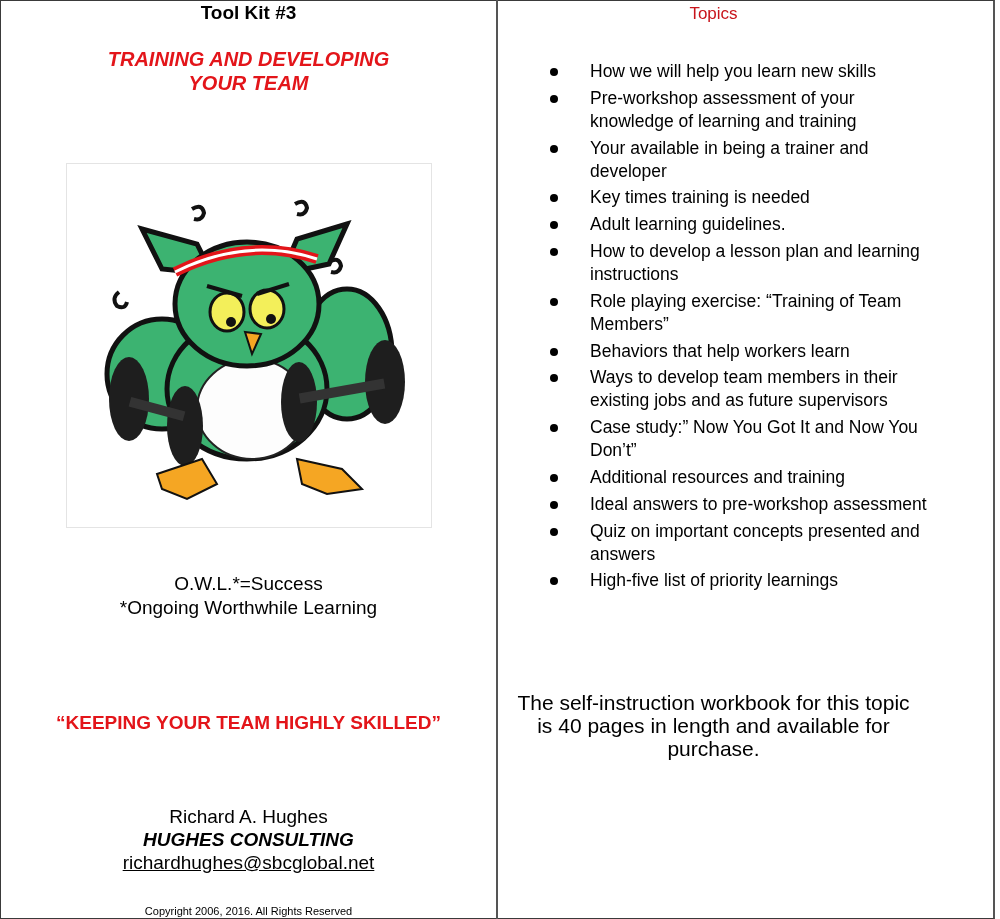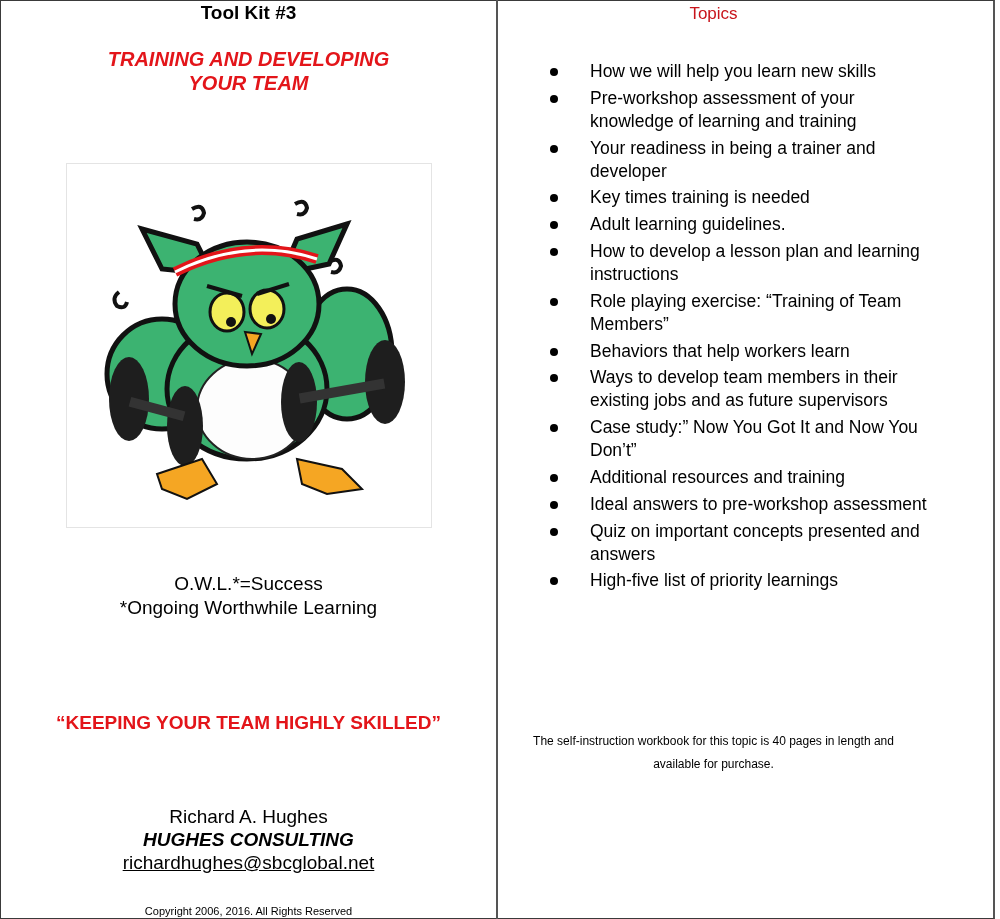--- a/index.html
+++ b/index.html
@@ -21,21 +21,21 @@
   .slogan { top: 712px; font-size: 19px; font-weight: bold; color: #e3151a; }
   .author { top: 806px; font-size: 19px; }
   .company { top: 829px; font-size: 19px; font-weight: bold; font-style: italic; }
   .email { top: 852px; font-size: 19px; text-decoration: underline; color: #000; }
   .copyright { top: 905px; font-size: 11px; }
   .topics-title { top: 4px; font-size: 17px; color: #c8141b; }
   .topic-list { position: absolute; left: 0; top: 60px; width: 100%; margin: 0; padding: 0; list-style: none; }
   .topic-list li { position: relative; padding-left: 92px; padding-right: 2px; font-size: 17.5px; line-height: 23px;
                    margin-bottom: 3.8px; }
   .topic-list li .bullet { position: absolute; left: 52px; top: 8px; width: 8px; height: 8px; border-radius: 50%; background: #000; }
-  .workbook-note { top: 691px; font-size: 12px; line-height: 23px; padding: 0 10px; box-sizing: border-box; margin-top: 39px; }
+  .workbook-note { top: 691px; font-size: 21px; line-height: 23px; padding: 0 10px; box-sizing: border-box; }
 </style>
 </head>
 <body>
 
 <div class="frame"></div>
 <div class="divider"></div>
 
 <section class="panel left">
   <div class="center kit-title">Tool Kit #3</div>
   <div class="center main-title">
@@ -97,21 +97,21 @@
     <a class="email" style="font-size:19px;">richardhughes@sbcglobal.net</a>
   </div>
   <div class="center copyright">Copyright 2006, 2016. All Rights Reserved</div>
 </section>
 
 <section class="panel right">
   <div class="center topics-title">Topics</div>
   <ul class="topic-list">
     <li><span class="bullet"></span><span>How we will help you learn new skills</span></li>
     <li><span class="bullet"></span><span>Pre-workshop assessment of your knowledge of learning and training</span></li>
-    <li><span class="bullet"></span><span>Your readiness in being a trainer and developer</span></li>
+    <li><span class="bullet"></span><span>Your available in being a trainer and developer</span></li>
     <li><span class="bullet"></span><span>Key times training is needed</span></li>
     <li><span class="bullet"></span><span>Adult learning guidelines.</span></li>
     <li><span class="bullet"></span><span>How to develop a lesson plan and learning instructions</span></li>
     <li><span class="bullet"></span><span>Role playing exercise: “Training of Team Members”</span></li>
     <li><span class="bullet"></span><span>Behaviors that help workers learn</span></li>
     <li><span class="bullet"></span><span>Ways to develop team members in their existing jobs and as future supervisors</span></li>
     <li><span class="bullet"></span><span>Case study:” Now You Got It and Now You Don’t”</span></li>
     <li><span class="bullet"></span><span>Additional resources and training</span></li>
     <li><span class="bullet"></span><span>Ideal answers to pre-workshop assessment</span></li>
     <li><span class="bullet"></span><span>Quiz on important concepts presented and answers</span></li>

